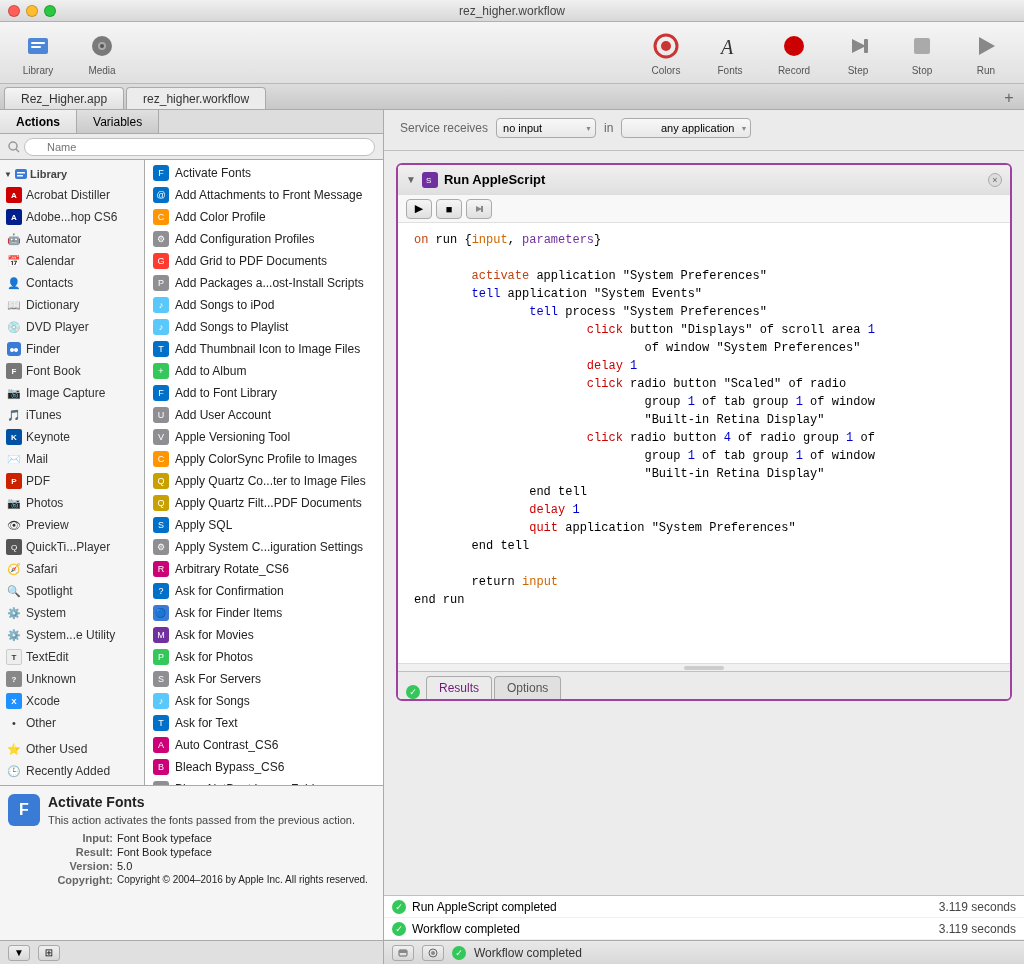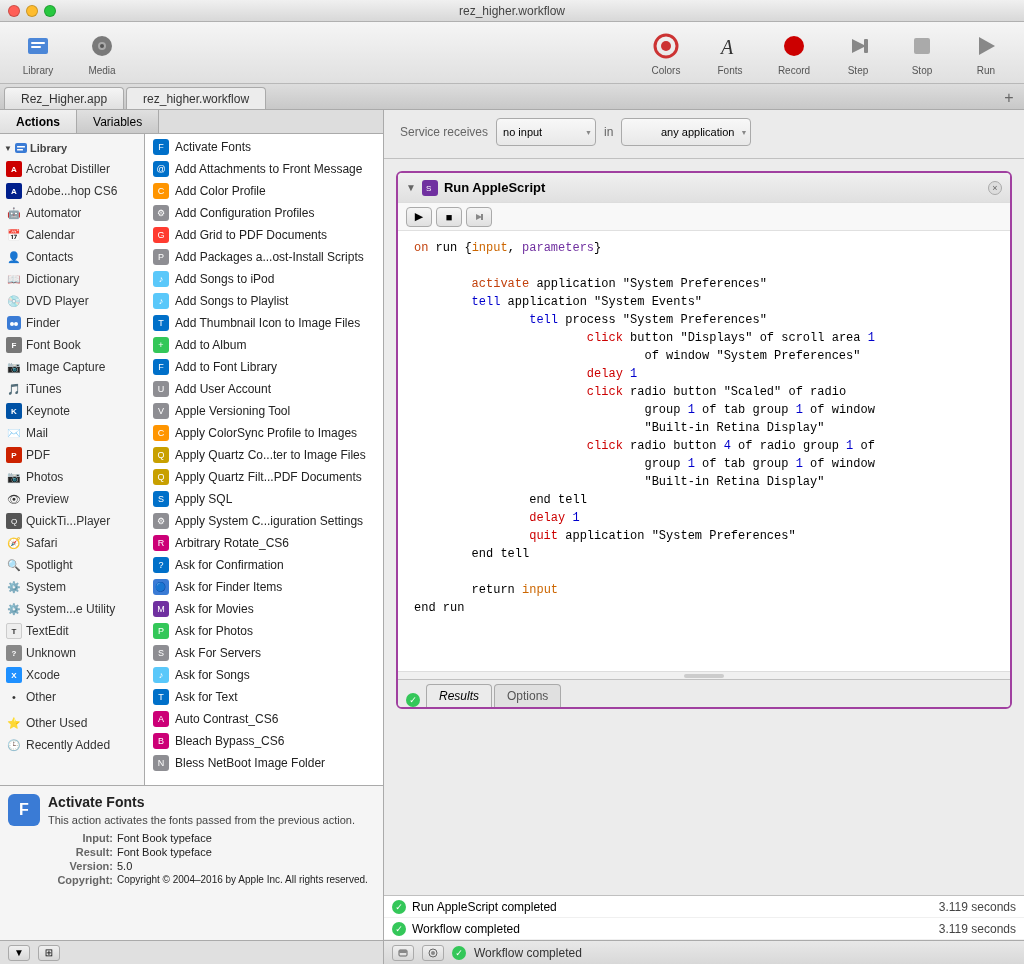--- a/index.html
+++ b/index.html
@@ -320,21 +320,21 @@
       font-size: 12px;
     }
     .config-row {
       display: flex;
       align-items: center;
       gap: 8px;
       margin-bottom: 4px;
     }
     .config-label { color: #666; min-width: 80px; text-align: right; }
     .config-select {
-      height: 28px;
+      height: 20px;
       border: 1px solid #aaa;
       border-radius: 4px;
       background: linear-gradient(to bottom, #f8f8f8, #e8e8e8);
       padding: 0 16px 0 6px;
       font-size: 11px;
       appearance: none;
       -webkit-appearance: none;
       position: relative;
       cursor: pointer;
       min-width: 100px;
@@ -480,22 +480,21 @@
       font-size: 12px;
       cursor: pointer;
       border: 1px solid #aaa;
       border-bottom: none;
       border-radius: 4px 4px 0 0;
       background: #e0e0e0;
       color: #555;
     }
     .res-tab.active {
       background: #ebebeb;
-      color: #000000;
-      font-style: italic;
+      color: #701a75;
     }
     .status-icon {
       width: 14px;
       height: 14px;
       border-radius: 50%;
       display: inline-flex;
       align-items: center;
       justify-content: center;
       font-size: 9px;
       color: white;
@@ -675,20 +674,27 @@
 
     <div class="av-tabs">
       <div class="av-tab active">
         <span>Actions</span>
       </div>
       <div class="av-tab">
         <span>Variables</span>
       </div>
     </div>
 
+    <div class="search-bar">
+      <svg width="12" height="12" viewBox="0 0 12 12">
+        <circle cx="5" cy="5" r="4" fill="none" stroke="#999" stroke-width="1.5"></circle>
+        <line x1="8" y1="8" x2="11" y2="11" stroke="#999" stroke-width="1.5"></line>
+      </svg>
+      <input class="search-input" type="text" placeholder="Name" style="">
+    </div>
 
     <div class="actions-layout">
 
       <div class="library-tree">
         <div class="tree-header">
           <span style="font-size:8px;">▼</span>
           <svg width="14" height="14" viewBox="0 0 14 14">
             <rect x="1" y="2" width="12" height="10" rx="2" fill="#3a7bd5"></rect>
             <rect x="3" y="5" width="8" height="1.5" rx="0.5" fill="white"></rect>
             <rect x="3" y="8" width="6" height="1.5" rx="0.5" fill="white"></rect>

